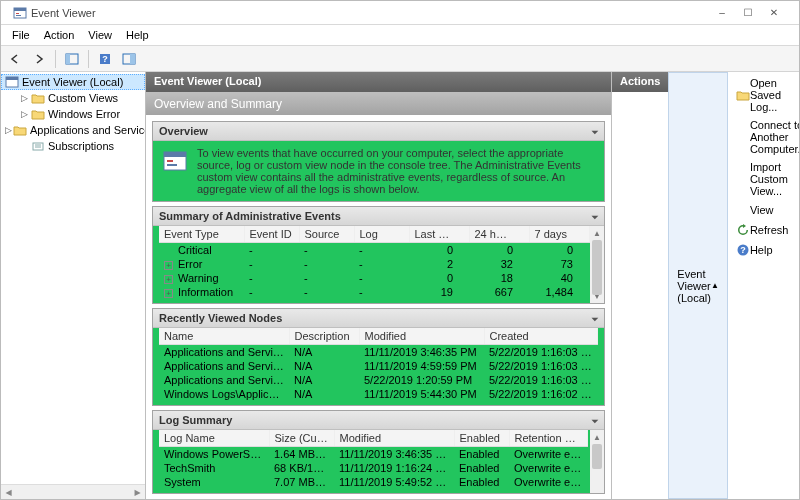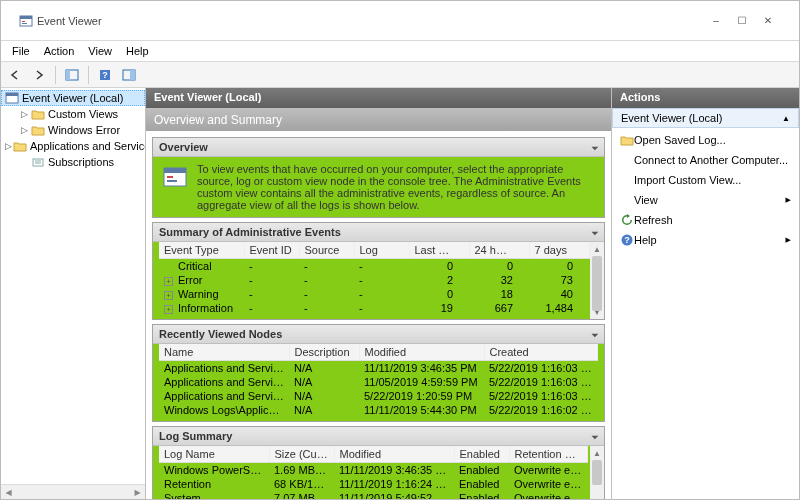--- a/index.html
+++ b/index.html
@@ -1,19 +1,19 @@
 <!DOCTYPE html>
 <html><head>
 <meta charset="utf-8">
 <style>
   * { box-sizing: border-box; }
   html, body { margin: 0; padding: 0; font-family: "Segoe UI", Tahoma, sans-serif; font-size: 11px; color: #000; }
   body { background: #fff; width: 800px; height: 500px; overflow: hidden; display: flex; flex-direction: column; border: 1px solid #bbb; }
   
-  .titlebar { height: 40px; background: #fff; display: flex; align-items: center; padding: 0 18px; border-bottom: 1px solid #d9d9d9; }
+  .titlebar { height: 24px; background: #fff; display: flex; align-items: center; padding: 0 12px; border-bottom: 1px solid #d9d9d9; }
   .titlebar .icon { width:14px; height:14px; margin-right:4px; display:inline-flex; align-items:center; justify-content:center;}
   .title { flex:1; font-size:11px; color:#444;}
   .winbtns { display:flex; gap:0; }
   .winbtn { width:26px; height:20px; display:flex; align-items:center; justify-content:center; color:#555; font-family: "Segoe UI Symbol", sans-serif; font-size:10px; }
   
   .menubar { height:21px; background:#fff; display:flex; align-items:center; padding:0 4px; border-bottom:1px solid #d9d9d9; }
   .menubar span { padding:2px 7px; }
   
   .toolbar { height:26px; background:#f5f5f5; border-bottom:1px solid #d4d4d4; display:flex; align-items:center; padding:0 3px; gap:2px;}
   .tbtn { width:22px; height:22px; display:flex; align-items:center; justify-content:center; border:1px solid transparent; }
@@ -34,35 +34,35 @@
   .hscroll .track{flex:1;height:13px;background:#f0f0f0;}
   
   .center { flex:1; display:flex; flex-direction:column; border-right:1px solid #bebebe; min-width:0; background:#fff;}
   .center-title { height:20px; background:linear-gradient(#7a7a7a,#5f5f5f); color:#fff; font-weight:600; padding:3px 8px;}
   .center-sub { height:23px; background:linear-gradient(#bfbfbf,#a3a3a3); color:#fff; display:flex; align-items:center; padding:0 8px; font-size:12px;}
   .center-sub .refresh{ margin-left:auto; font-size:10px; color:#f0f0f0;}
   .center-body { flex:1; overflow:auto; padding:6px; background:#fff;}
   .panel { border:1px solid #a3a3a3; margin-bottom:4px; }
   .panel-hdr { background:linear-gradient(#e9e9e9,#d6d6d6); border-bottom:1px solid #bfbfbf; padding:3px 6px; font-weight:bold; font-size:11px; display:flex; align-items:center; color:#333;}
   .panel-hdr .chev {margin-left:auto; font-size:9px; color:#555;}
-  .panel-body { padding:6px 8px; background:#84cc16; position:relative;}
+  .panel-body { padding:6px 8px; background:#22c55e; position:relative;}
   .overview-row{display:flex; align-items:flex-start; gap:8px;}
   .overview-icon{width:28px;height:28px; flex:none; display:flex;align-items:center;justify-content:center;}
   .overview-text{font-size:11px;color:#333;}
   table.grid { width:100%; border-collapse:collapse; table-layout:fixed; }
   table.grid th { text-align:left; font-weight:normal; background:#f4f4f4; border-bottom:1px solid #ddd; border-right:1px solid #eee; padding:2px 5px; font-size:11px; color:#333; white-space:nowrap; overflow:hidden; text-overflow:ellipsis;}
   table.grid td { padding:1px 5px; font-size:11px; white-space:nowrap; overflow:hidden; text-overflow:ellipsis;}
   .vscroll{ position:absolute; right:0; top:0; bottom:0; width:14px; background:#f0f0f0; display:flex; flex-direction:column;}
   .vscroll .arrow{height:14px; display:flex; align-items:center; justify-content:center; font-size:8px; color:#777;}
   .vscroll .track{flex:1; background:#f0f0f0; position:relative;}
   .vscroll .thumb{position:absolute; left:2px; right:2px; top:0; height:30px; background:#c8c8c8; border-radius:2px;}
   .num { text-align:right; padding-right:16px !important;}
   .expand-box{display:inline-block;width:9px;height:9px;border:1px solid #888; line-height:7px; text-align:center; font-size:8px; color:#555; margin-right:5px;}
   
-  .rightpane { width:187px; display:flex; flex-direction:column; background:#fff;}
+  .rightpane { width:187px; display:flex; flex-direction:row; background:#fff;}
   .rhdr { height:20px; background:linear-gradient(#7a7a7a,#5f5f5f); color:#fff; font-weight:600; padding:3px 8px;}
   .rgroup { background:#eaf2fb; border:1px solid #c0d4ea; margin:0; padding:3px 8px; display:flex; align-items:center; font-size:11px;}
   .rgroup .arrow{margin-left:auto; font-size:8px;}
   .actions{padding:2px 0;}
   .action { display:flex; align-items:center; padding:3px 8px; gap:0;}
   .action .aicon{width:14px;height:14px;display:flex;align-items:center;justify-content:center;flex:none;}
   .action .chev{margin-left:auto;font-size:7px;}
 </style>
 </head>
 <body>
@@ -313,21 +313,21 @@
             <tbody id="recent-rows">
                 <tr>
                   <td>Applications and Service...</td>
                   <td>N/A</td>
                   <td>11/11/2019 3:46:35 PM</td>
                   <td>5/22/2019 1:16:03 PM</td>
                 </tr>
                 <tr>
                   <td>Applications and Service...</td>
                   <td>N/A</td>
-                  <td>11/05/2019 4:59:59 PM</td>
+                  <td>11/11/2019 4:59:59 PM</td>
                   <td>5/22/2019 1:16:03 PM</td>
                 </tr>
                 <tr>
                   <td>Applications and Service...</td>
                   <td>N/A</td>
                   <td>5/22/2019 1:20:59 PM</td>
                   <td>5/22/2019 1:16:03 PM</td>
                 </tr>
                 <tr>
                   <td>Windows Logs\Applicati...</td>
@@ -359,27 +359,27 @@
               <th>Log Name</th>
               <th>Size (Curr...</th>
               <th>Modified</th>
               <th>Enabled</th>
               <th>Retention Policy</th>
             </tr>
               </thead>
             <tbody id="log-rows">
                 <tr>
                   <td>Windows PowerShell</td>
-                  <td>1.69 MB/1...</td>
+                  <td>1.64 MB/1...</td>
                   <td>11/11/2019 3:46:35 PM</td>
                   <td>Enabled</td>
                   <td>Overwrite events as nec...</td>
                 </tr>
                 <tr>
-                  <td>Retention</td>
+                  <td>TechSmith</td>
                   <td>68 KB/16 ...</td>
                   <td>11/11/2019 1:16:24 PM</td>
                   <td>Enabled</td>
                   <td>Overwrite events as nec...</td>
                 </tr>
                 <tr>
                   <td>System</td>
                   <td>7.07 MB/2...</td>
                   <td>11/11/2019 5:49:52 PM</td>
                   <td>Enabled</td>

